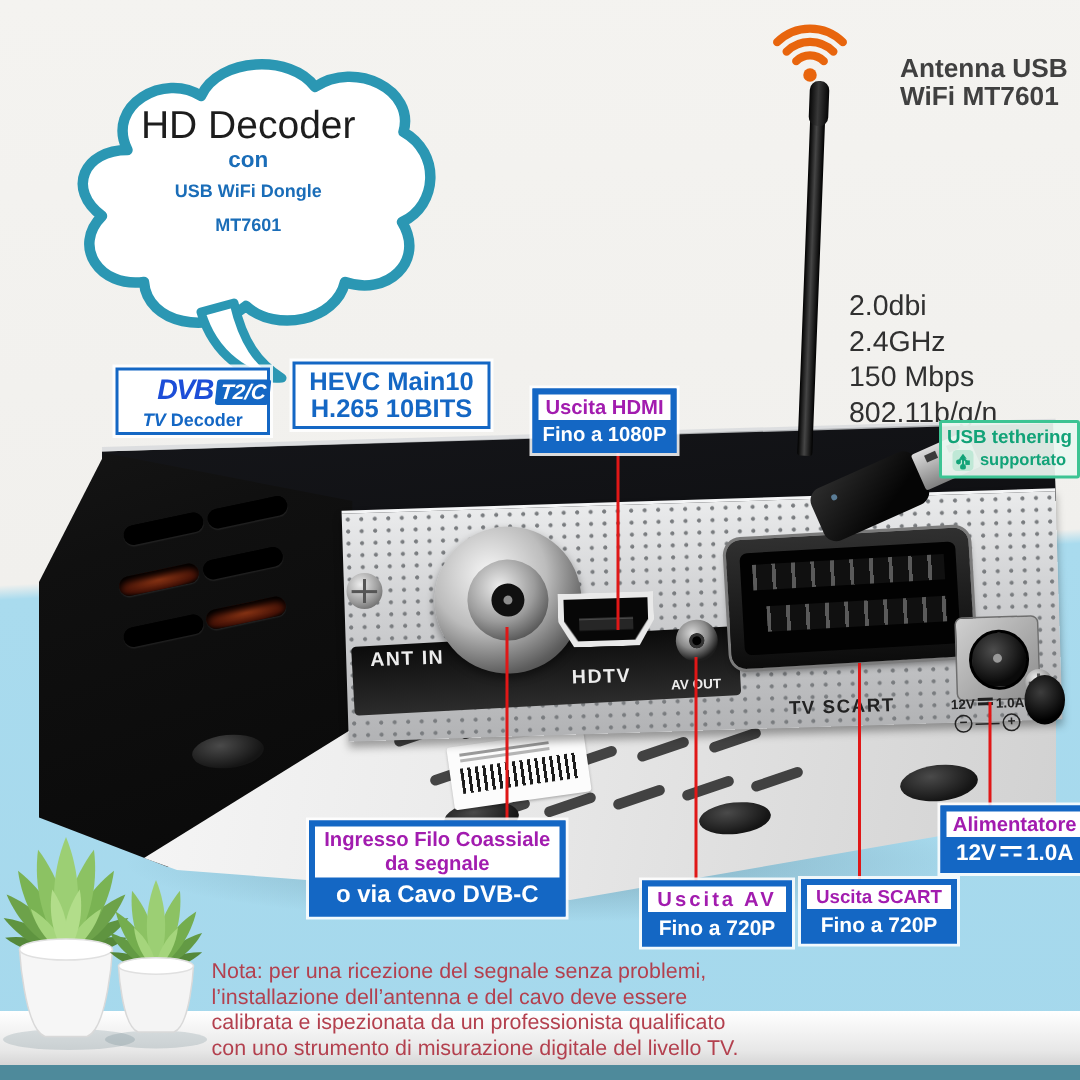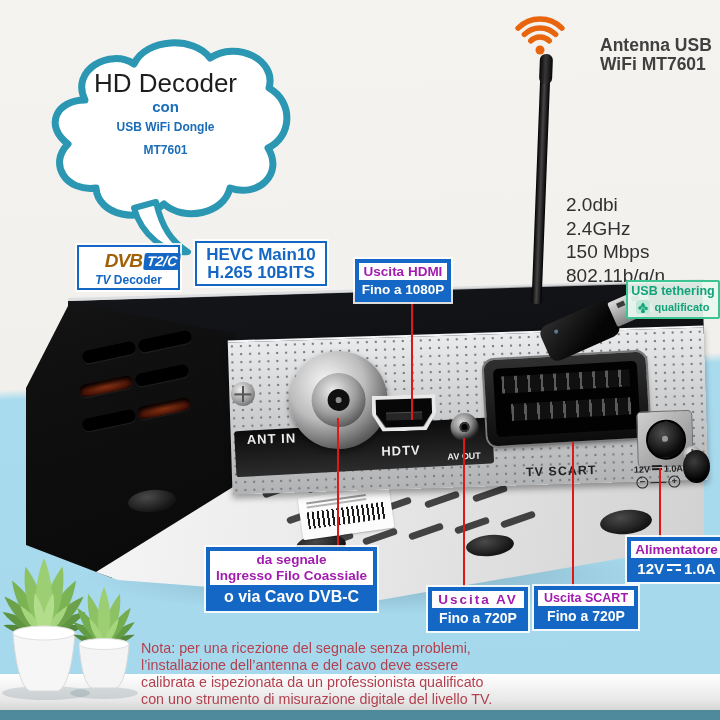--- a/index.html
+++ b/index.html
@@ -111,21 +111,21 @@
   .tether{left:626px;top:280px;width:90px;z-index:26;border:2px solid #3cc493;border-radius:2px;
       background:rgba(235,248,241,.93);text-align:center;padding:2px 0 3px;}
   .tether .tt{font-size:12.5px;font-weight:bold;color:#12a378;white-space:nowrap;}
   .tether .tr{display:flex;align-items:center;justify-content:center;gap:4px;margin-top:2px;}
   .tether .chip{width:14px;height:14px;border-radius:3px;background:#bfe8d6;display:flex;align-items:center;justify-content:center;}
   .tether .ts{font-size:11px;font-weight:bold;color:#12a378;}
 
   
   .dvb{left:77px;top:245px;width:99px;height:41px;z-index:35;text-align:center;}
   .dvb .r1{display:flex;align-items:center;justify-content:center;gap:2px;margin-top:3px;}
-  .dvb .dvbtxt{font-size:19px;font-weight:bold;letter-spacing:-1px;color:#a16207;font-style:italic;margin-left:28px;}
+  .dvb .dvbtxt{font-size:19px;font-weight:bold;letter-spacing:-1px;color:#1d4ed8;font-style:italic;margin-left:28px;}
   .dvb .chipb{background:#1467c4;color:#fff;font-size:14px;font-weight:bold;font-style:italic;
       padding:0 3px 1px;border-radius:2px;transform:skewX(-6deg);}
   .dvb .r2{font-size:12px;color:#1467c4;margin-top:1px;}
   .hevc{left:195px;top:241px;width:128px;height:41px;z-index:35;display:flex;flex-direction:column;justify-content:center;
       text-align:center;color:#1467c4;font-size:17px;font-weight:bold;line-height:18px;}
 
   
   .note-left{left:141px;top:640px;width:330px;z-index:36;font-size:14.3px;line-height:17.1px;color:#b3404e;white-space:nowrap;}
   .note-right{left:515px;top:629px;width:205px;z-index:36;font-size:15px;font-weight:bold;color:#383838;line-height:18px;white-space:nowrap;}
   .note-right .hdr{color:#e51c1c;}
@@ -274,21 +274,21 @@
           <line x1="5" y1="1.5" x2="5" y2="9"></line>
               <line x1="5" y1="3" x2="2" y2="5.5"></line>
               <line x1="5" y1="3.5" x2="8" y2="6"></line>
           <circle cx="5" cy="9.3" r="1.3"></circle>
               <circle cx="2" cy="6" r="1"></circle>
               <rect x="7.2" y="5.6" width="1.7" height="1.7"></rect>
           <path d="M5,1.5 l-1.2,1.6 h2.4 Z"></path>
             </g>
           </svg>
       </span>
-      <span class="ts">qualificato</span>
+      <span class="ts">supportato</span>
     </div>
   </div>
 
   <div class="badge dvb">
     <div class="r1">
       <span class="dvbtxt">DVB</span>
       <span class="chipb">T2/C</span>
     </div>
     <div class="r2">
       <i><b>TV</b></i>
@@ -299,22 +299,22 @@
     <div>HEVC Main10</div>
     <div>H.265 10BITS</div>
   </div>
 
   <div class="callout" style="left:355px;top:259px;width:88px;">
     <div class="t" style="font-size:13.5px;">Uscita HDMI</div>
     <div class="s" style="font-size:13.5px;">Fino a 1080P</div>
   </div>
   <div class="callout" style="left:206px;top:547px;width:163px;">
     <div class="t" style="font-size:13.5px;line-height:16px;">
+      <div>Ingresso Filo Coassiale</div>
       <div>da segnale</div>
-      <div>Ingresso Filo Coassiale</div>
     </div>
     <div class="s" style="font-size:16px;line-height:19px;">
       <div>o via Cavo DVB-C</div>
     </div>
   </div>
   <div class="callout" style="left:428px;top:587px;width:92px;">
     <div class="t" style="font-size:13.5px;letter-spacing:2px;">Uscita AV</div>
     <div class="s" style="font-size:14px;">Fino a 720P</div>
   </div>
   <div class="callout" style="left:534px;top:586px;width:96px;">

